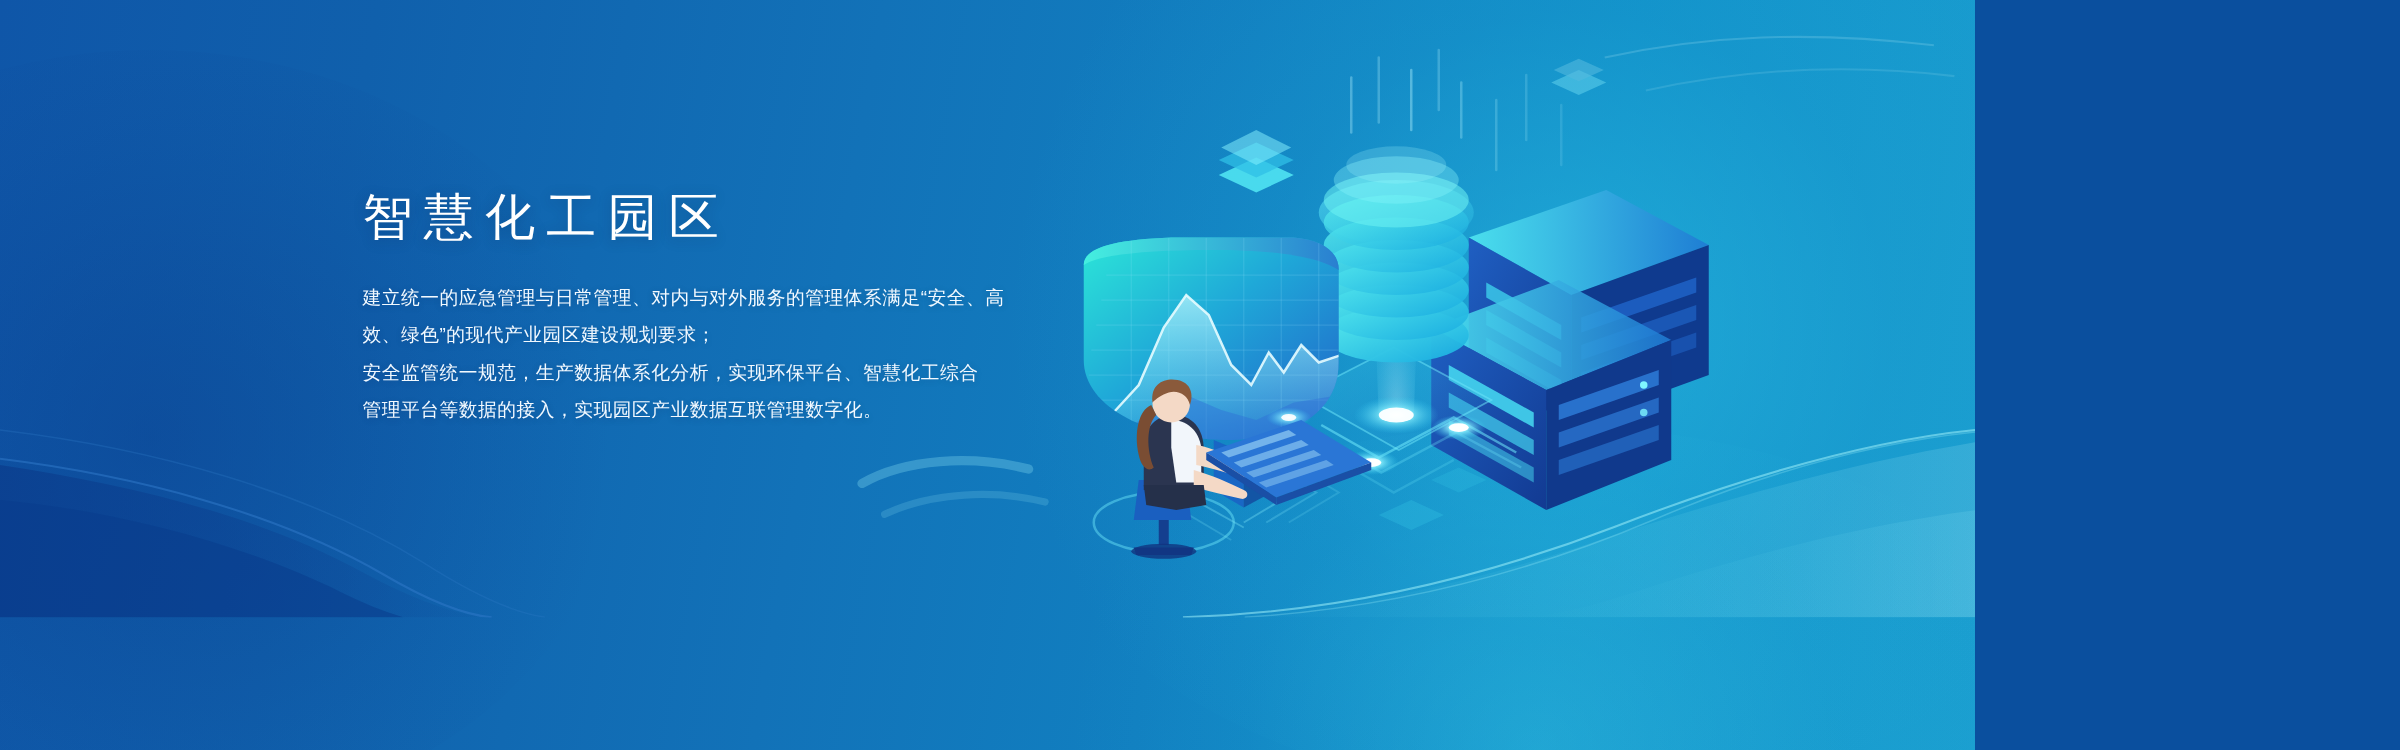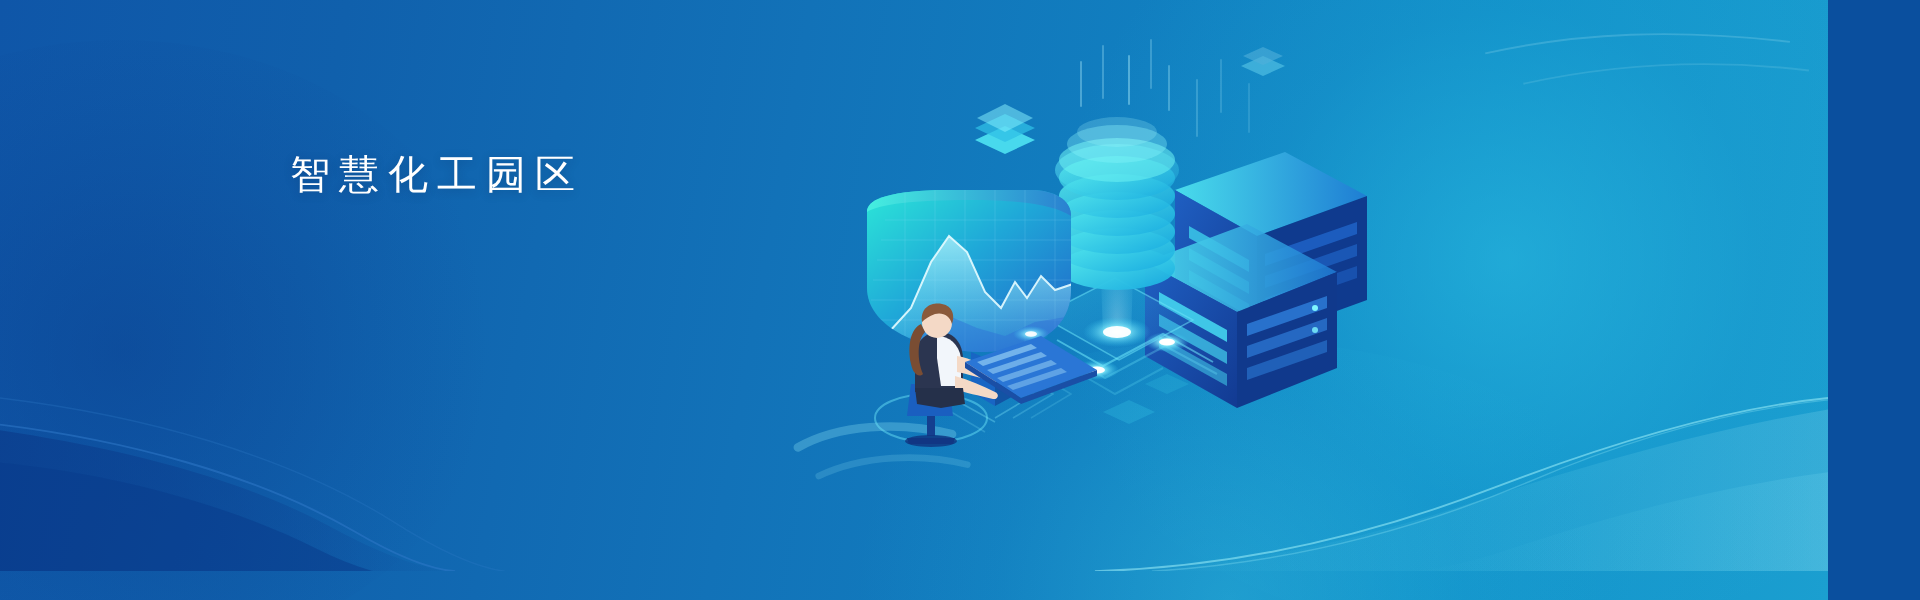--- a/index.html
+++ b/index.html
@@ -5,21 +5,21 @@
   html, body {
     margin: 0;
     padding: 0;
     background: #0a4f9e;
   }
   body {
     font-family: "Liberation Sans", "DejaVu Sans", sans-serif;
   }
   #banner {
     position: relative;
-    width: 1828px;
+    width: 1580px;
     height: 600px;
     overflow: hidden;
     background: linear-gradient(100deg, #0f56a8 0%, #1060ac 18%, #1272b8 42%, #117fc0 60%, #1090c9 78%, #1b9fd0 100%);
   }
   
   .glow {
     position: absolute;
     border-radius: 50%;
     pointer-events: none;
   }
@@ -119,20 +119,26 @@
 
     <path d="M1560,56 C1660,34 1760,30 1880,44" fill="none" stroke="#bdf2fb" stroke-opacity="0.20" stroke-width="2"></path>
     <path d="M1600,88 C1700,66 1800,62 1900,74" fill="none" stroke="#bdf2fb" stroke-opacity="0.14" stroke-width="2"></path>
 
     <path d="M838,470 C880,446 944,442 1000,456" fill="none" stroke="#7fd8ee" stroke-opacity="0.35" stroke-width="9" stroke-linecap="round"></path>
     <path d="M860,500 C906,478 968,476 1016,488" fill="none" stroke="#7fd8ee" stroke-opacity="0.22" stroke-width="7" stroke-linecap="round"></path>
   </svg>
 
   <div class="content">
     <h1 class="hero-title">智慧化工园区</h1>
+    <p class="hero-desc">
+      <span class="ln">建立统一的应急管理与日常管理、对内与对外服务的管理体系满足“安全、高</span>
+      <span class="ln">效、绿色”的现代产业园区建设规划要求；</span>
+      <span class="ln">安全监管统一规范，生产数据体系化分析，实现环保平台、智慧化工综合</span>
+      <span class="ln">管理平台等数据的接入，实现园区产业数据互联管理数字化。</span>
+    </p>
   </div>
 
   <div class="illustration">
     <svg viewBox="0 0 540 420">
       <defs>
         <linearGradient id="gScreen" x1="0" y1="0" x2="1" y2="1">
           <stop offset="0%" stop-color="#2ce6d8"></stop>
           <stop offset="45%" stop-color="#1fa8d8"></stop>
           <stop offset="100%" stop-color="#2160c8"></stop>
         </linearGradient>

